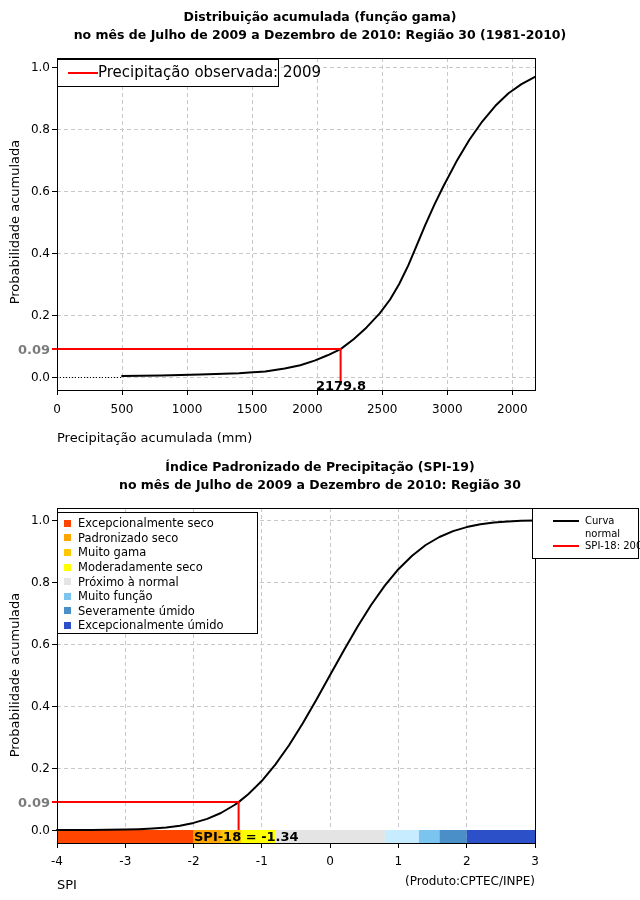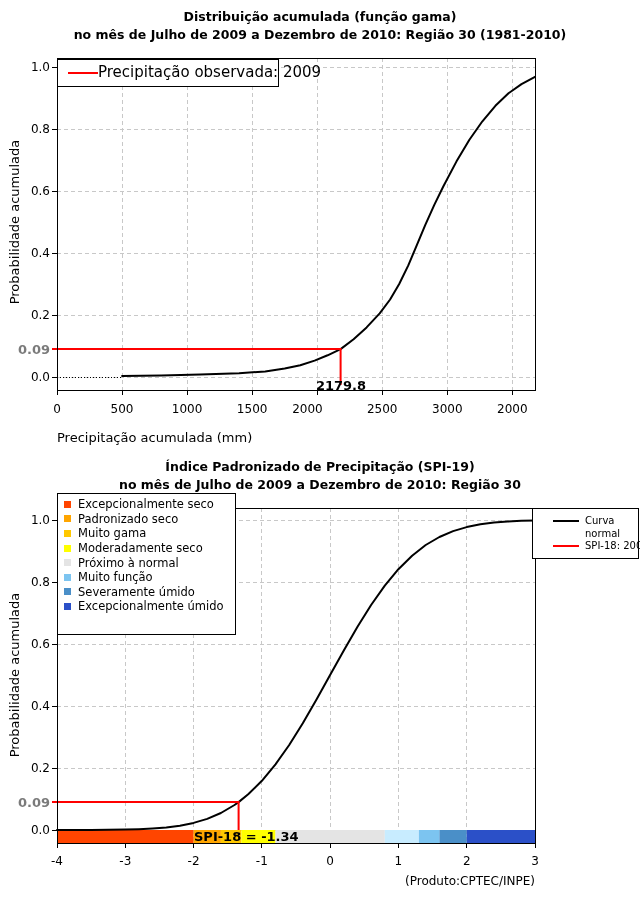--- a/index.html
+++ b/index.html
@@ -16,22 +16,22 @@
   .xlab{position:absolute;left:57px;width:478px;text-align:left;font-size:13px;}
   #c1 .xlab{top:430px;} #c2 .xlab{top:427px;}
   .tl{position:absolute;font-size:12px;line-height:14px;}
   .annp{position:absolute;left:2px;width:48px;text-align:right;font-weight:bold;color:#7b7b7b;font-size:13px;}
   #c1 .annp{top:342px;} #c2 .annp{top:345px;}
   .annx1{position:absolute;left:311px;top:378px;width:60px;text-align:center;font-weight:bold;font-size:13px;}
   .annx2{position:absolute;left:194px;top:379px;font-weight:bold;font-size:13px;white-space:nowrap;}
   .legend1{position:absolute;left:57px;top:59px;width:220px;height:26px;border:1px solid #000;background:#fff;}
   .lsample{position:absolute;left:10px;top:12px;width:30px;height:2px;background:#f00;}
   .ltext{position:absolute;left:40px;top:0;line-height:25px;font-size:15px;white-space:nowrap;text-align:right;}
-  .legend2{position:absolute;left:57px;top:43px;width:179px;border:1px solid #000;background:#fff;
-           box-sizing:border-box;padding:3px 0 20px 4px;}
+  .legend2{position:absolute;left:57px;top:62px;width:201px;border:1px solid #000;background:#fff;
+           box-sizing:border-box;padding:3px 0 0 4px;}
   .lrow{display:flex;align-items:center;height:14.6px;}
   .sw{width:7px;height:7px;margin:0 7px 0 2px;flex:none;}
   .cl{font-size:11.5px;white-space:nowrap;}
   .legend3{position:absolute;left:532px;top:58px;width:107px;border:1px solid #000;background:#fff;
            box-sizing:border-box;padding:6px 0 5px 20px;}
   .l3row{display:flex;align-items:flex-start;}
   .l3line{width:26px;height:2px;margin:5px 6px 0 0;flex:none;}
   .l3black{background:#000;} .l3red{background:#f00;}
   .l3text{font-size:10px;line-height:12.5px;}
   .l3wrap{width:54px;}
@@ -193,20 +193,21 @@
         <span class="l3line l3black"></span>
         <span class="l3text l3wrap">Curva normal</span>
       </div>
       <div class="l3row">
         <span class="l3line l3red"></span>
         <span class="l3text l3nowrap">SPI-18: 2009</span>
       </div>
     </div>
     <div class="annp">0.09</div>
     <div class="annx2">SPI-18 = -1.34</div>
+    <div class="xlab">SPI</div>
     <div class="footer">(Produto:CPTEC/INPE)</div>
   <span class="tl" style="left: 32px; top: 404px; width: 50px; text-align: center;">-4</span>
       <span class="tl" style="left: 100.286px; top: 404px; width: 50px; text-align: center;">-3</span>
       <span class="tl" style="left: 168.571px; top: 404px; width: 50px; text-align: center;">-2</span>
       <span class="tl" style="left: 236.857px; top: 404px; width: 50px; text-align: center;">-1</span>
       <span class="tl" style="left: 305.143px; top: 404px; width: 50px; text-align: center;">0</span>
       <span class="tl" style="left: 373.429px; top: 404px; width: 50px; text-align: center;">1</span>
       <span class="tl" style="left: 441.714px; top: 404px; width: 50px; text-align: center;">2</span>
       <span class="tl" style="left: 510px; top: 404px; width: 50px; text-align: center;">3</span>
       <span class="tl" style="left: 2px; top: 63px; width: 48px; text-align: right;">1.0</span>

